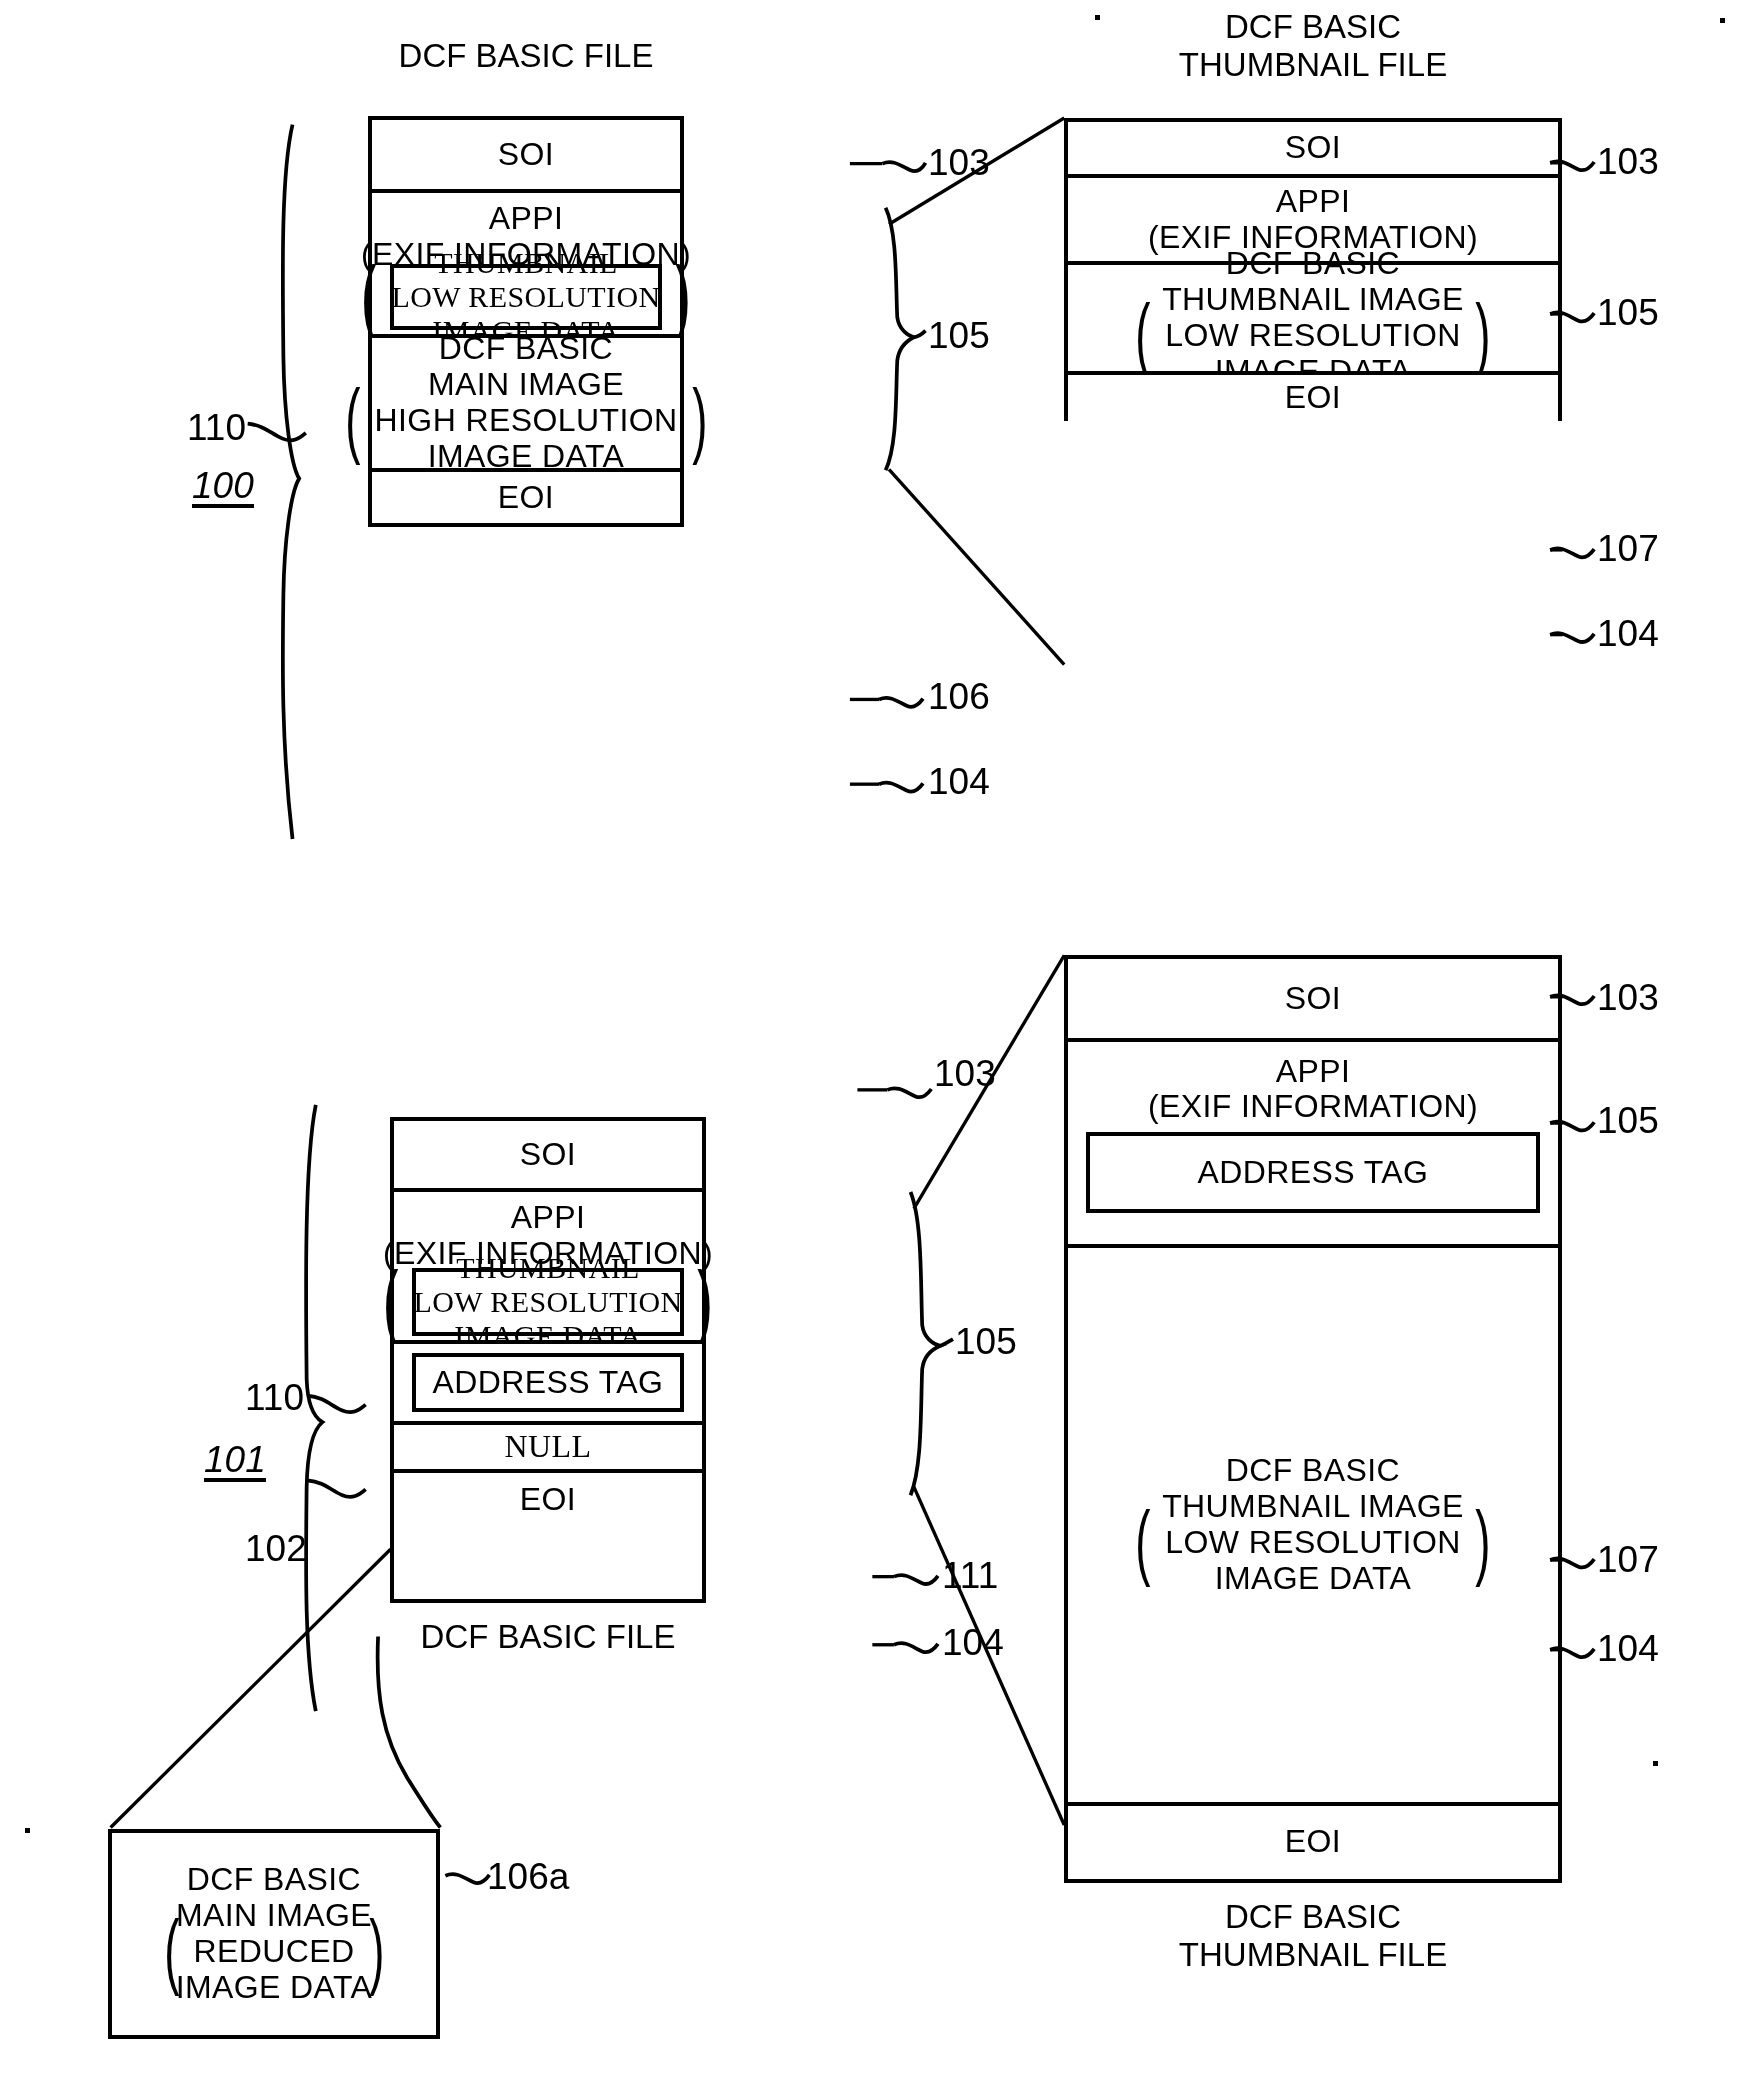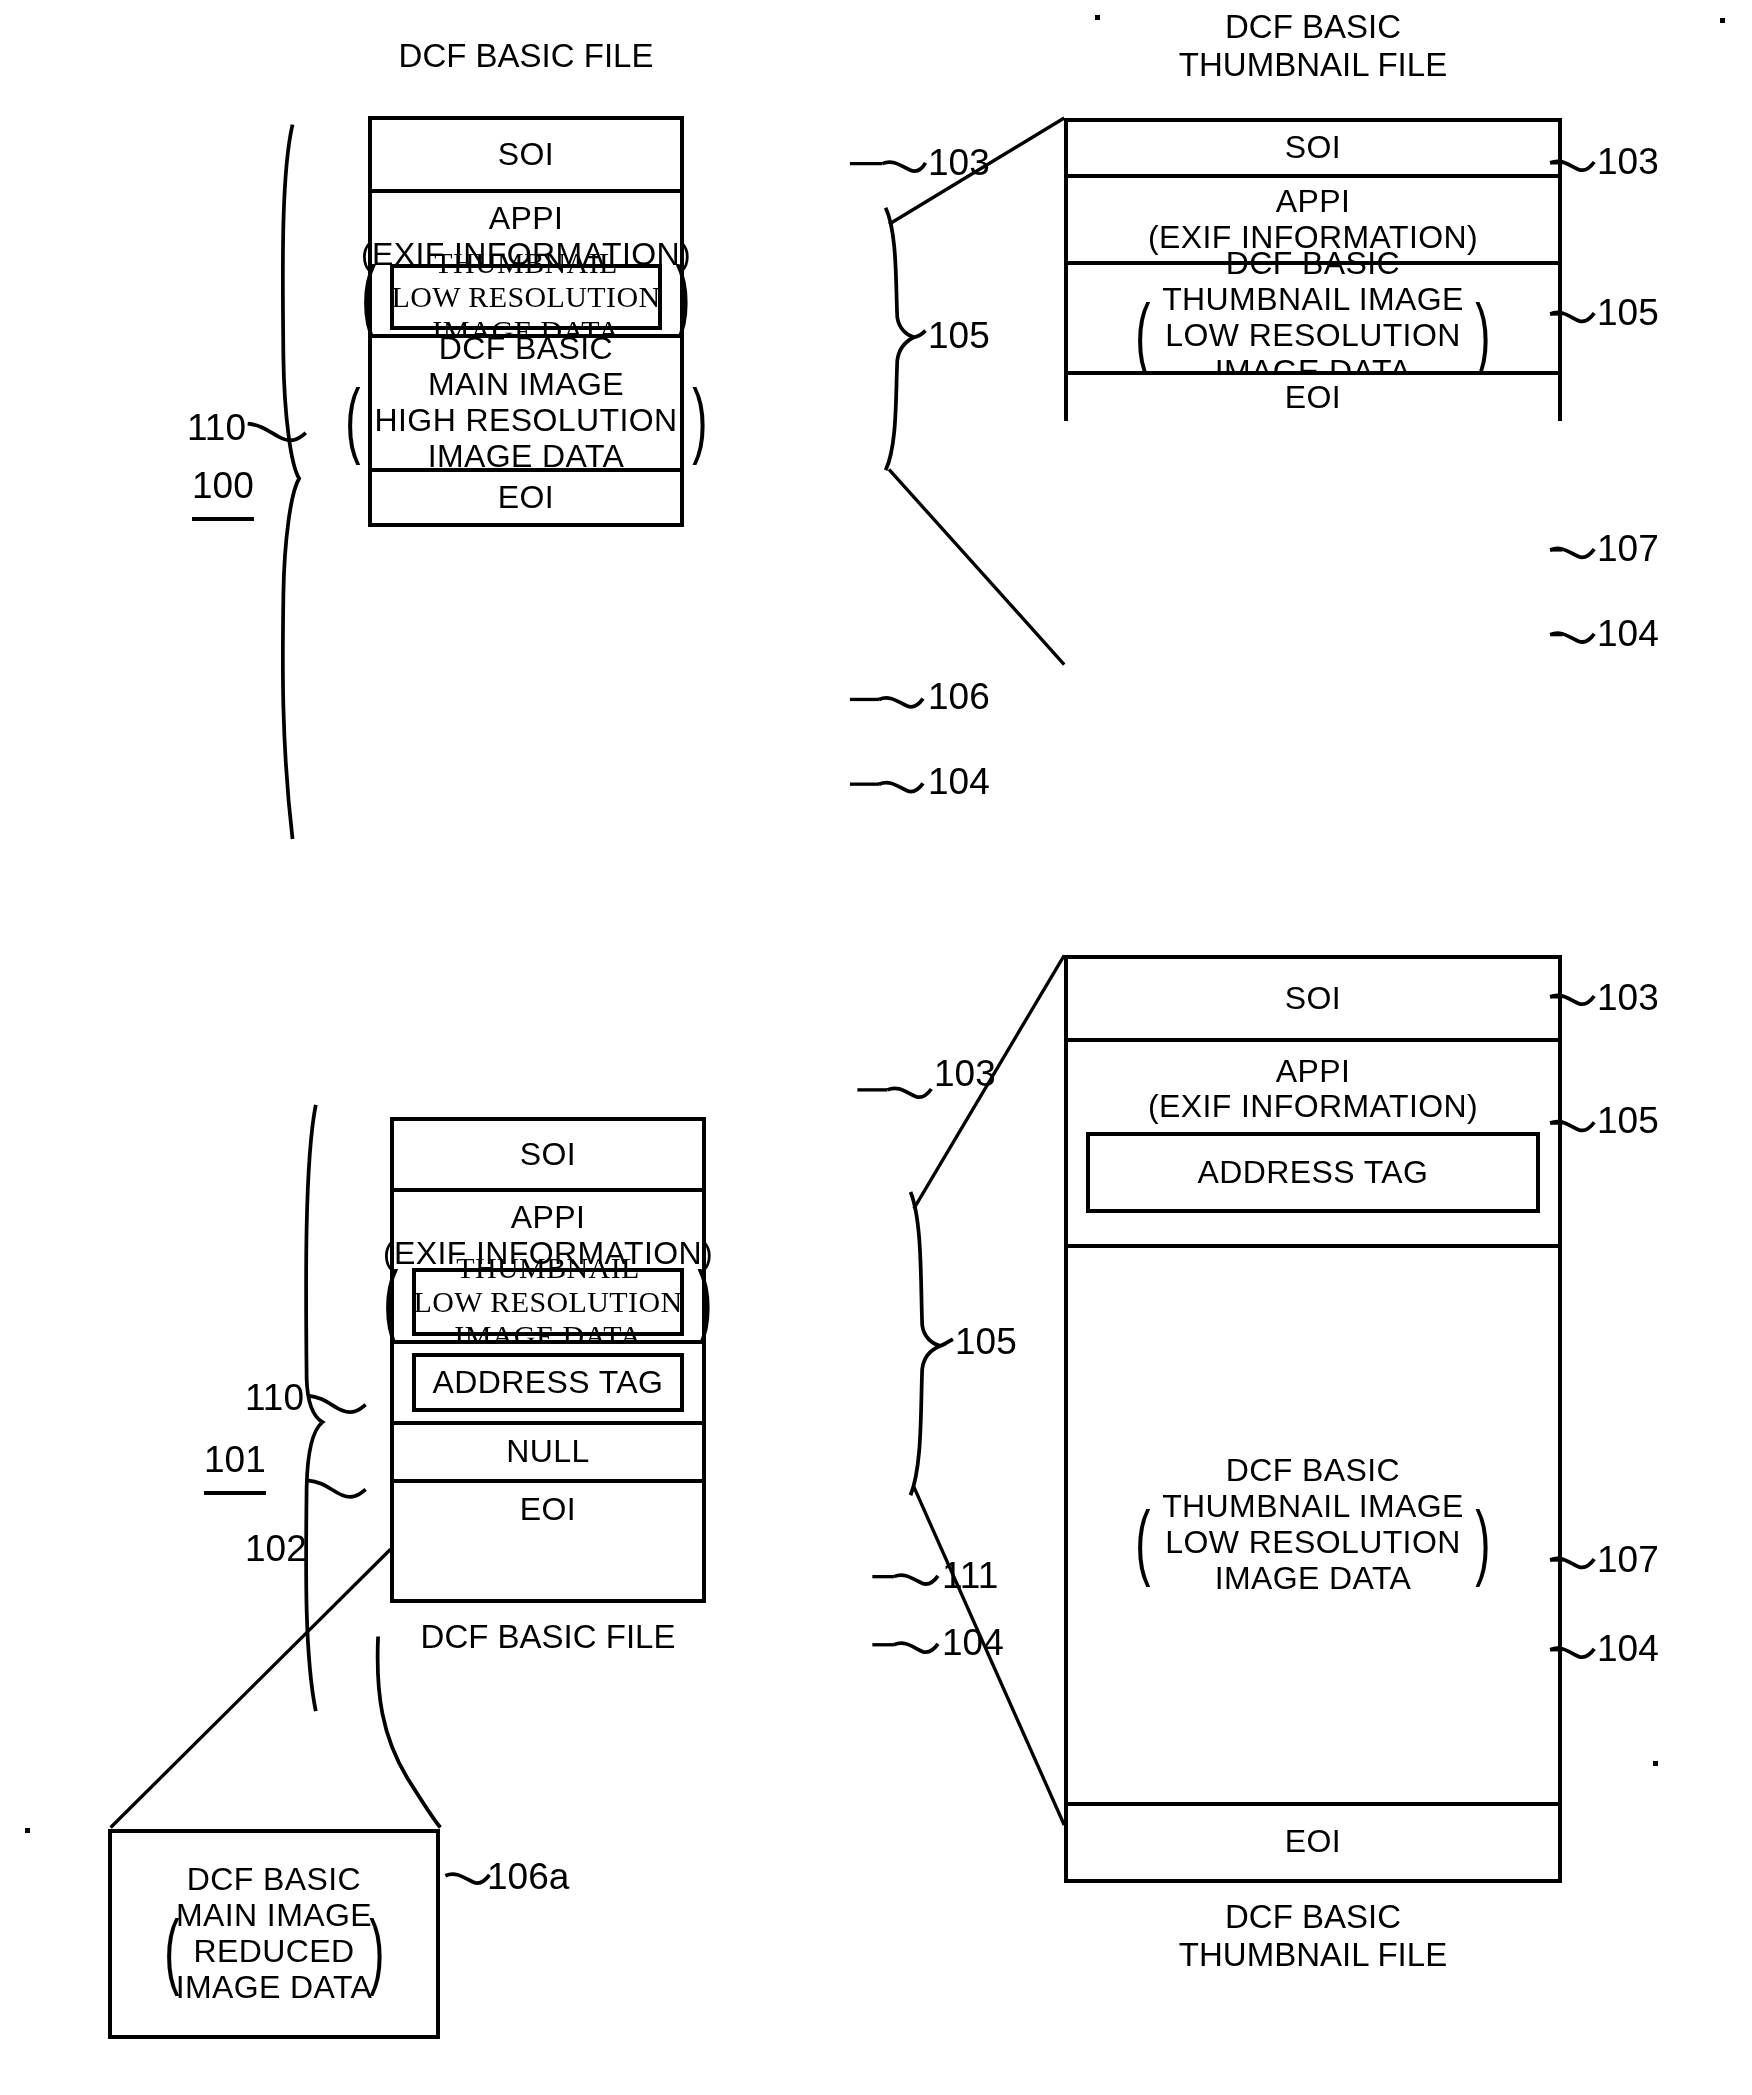--- a/index.html
+++ b/index.html
@@ -68,21 +68,22 @@
 
   
   .ref {
     position: absolute;
     font-size: 37px;
     line-height: 1;
     white-space: nowrap;
   }
   .ref.underlined {
     border-bottom: 4.2px solid #000;
-    padding-bottom: 13px;
+    padding-bottom: 0;
+    font-style: italic;
   }
 
   
   .paren-row {
     display: flex;
     align-items: center;
     justify-content: center;
     gap: 8.3px;
   }
   .paren {
@@ -239,21 +240,21 @@
       <div class="seg-text small">IMAGE DATA</div>
     </div>
   </div>
 
   <div class="seg" style="height:81px;">
     <div class="inner-box" style="left:18.3px; right:18.3px; top:9.1px; bottom:9.1px;">
       <div class="seg-text">ADDRESS TAG</div>
     </div>
   </div>
 
-  <div class="seg" style="height:58px;">
+  <div class="seg" style="height:48px;font-family:Liberation Serif, serif;">
     <div class="seg-text">NULL</div>
   </div>
 
   <div class="seg last" style="height:54px;">
     <div class="seg-text">EOI</div>
   </div>
 </div>
 
 <div class="caption" style="left:390px; top:1618px; width:316px;">
   <span>DCF BASIC FILE</span>

